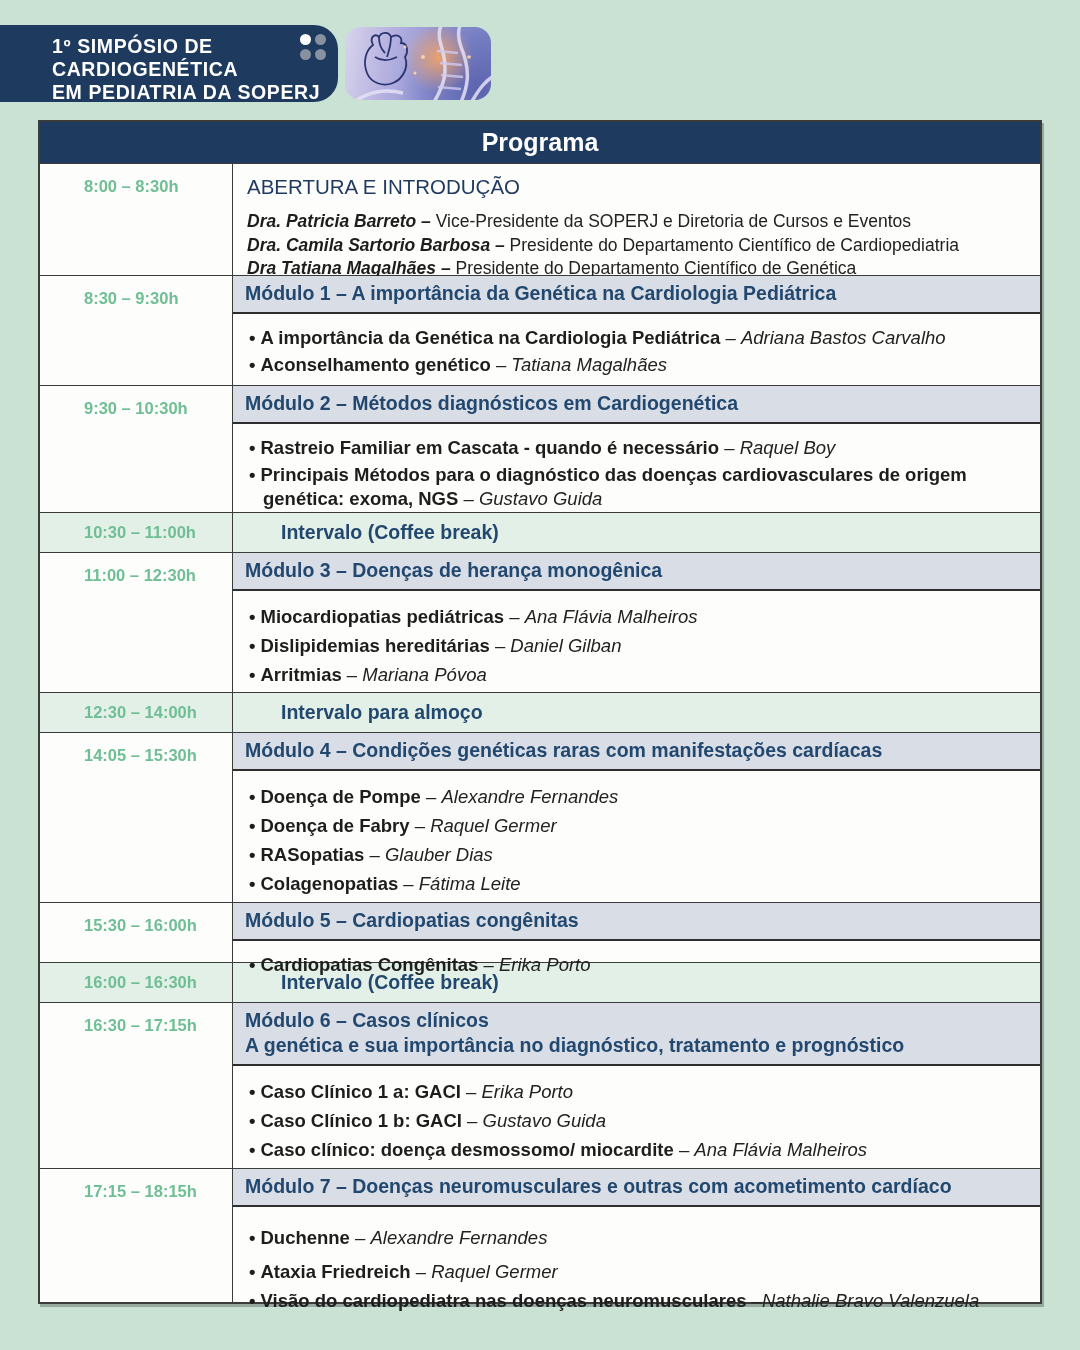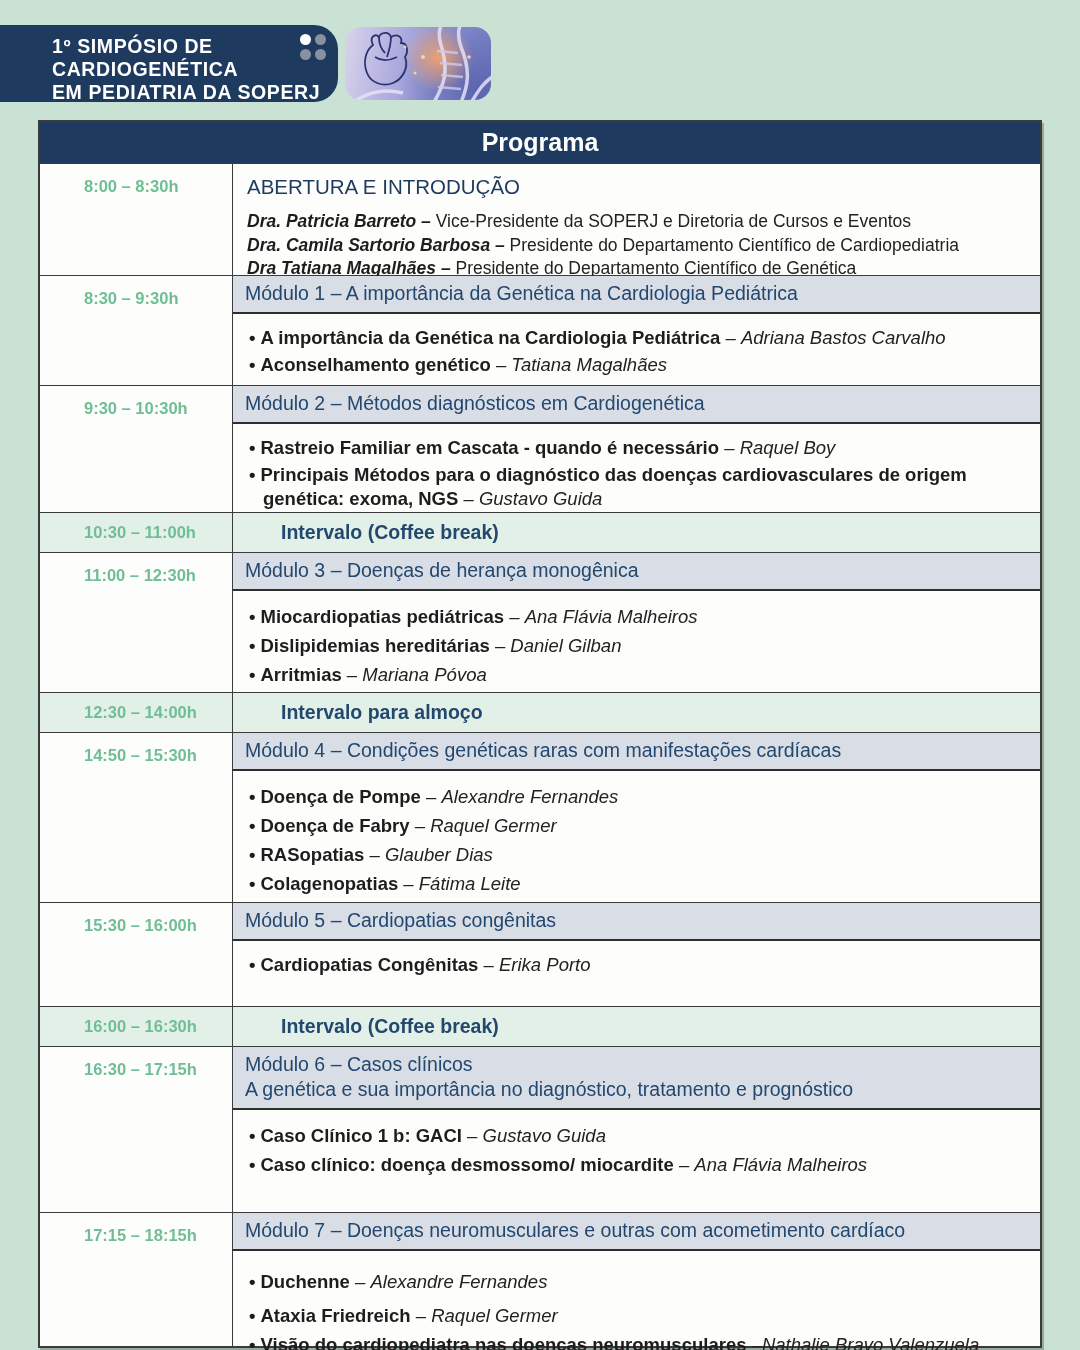--- a/index.html
+++ b/index.html
@@ -58,21 +58,21 @@
     border-right:1.5px solid #3b3b3b;
     padding:13px 6px 0 13px;
     color:#6fbe95; font-weight:bold; font-size:16.5px;
     white-space:nowrap;
   }
   .content-cell { flex:1; display:flex; flex-direction:column; min-width:0; }
   .module-bar {
     background:#d9dde6;
     border-bottom:2px solid #2e2e2e;
     padding:5px 12px 6px 12px;
-    color:#22486f; font-weight:normal; font-size:19.5px; line-height:25px;
+    color:#22486f; font-weight:bold; font-size:19.5px; line-height:25px;
   }
   .items { padding:9px 16px 6px 16px; }
   .item {
     font-size:18.5px; line-height:24px; margin:3px 0;
     color:#1d1d1d;
     padding-left:14px; text-indent:-14px;
   }
   .bullet { font-weight:bold; margin-right:5px; }
   .topic { font-weight:bold; }
   .speaker { font-style:italic; font-weight:normal; color:#222222; }
@@ -203,35 +203,35 @@
       </div>
     </div>
   </div>
 
   <div class="row break" style="height:40px">
     <div class="time-cell">12:30 – 14:00h</div>
     <div class="break-label">Intervalo para almoço</div>
   </div>
 
   <div class="row" style="height:170px">
-    <div class="time-cell">14:50 – 15:30h</div>
+    <div class="time-cell">14:05 – 15:30h</div>
     <div class="content-cell">
       <div class="module-bar">
         <div>Módulo 4 – Condições genéticas raras com manifestações cardíacas</div>
       </div>
       <div class="items">
         <div class="item" style="margin:5px 0"><span class="bullet">•</span><span class="topic">Doença de Pompe</span><span class="sep"> – </span><span class="speaker">Alexandre Fernandes</span></div>
         <div class="item" style="margin:5px 0"><span class="bullet">•</span><span class="topic">Doença de Fabry</span><span class="sep"> – </span><span class="speaker">Raquel Germer</span></div>
         <div class="item" style="margin:5px 0"><span class="bullet">•</span><span class="topic">RASopatias</span><span class="sep"> – </span><span class="speaker">Glauber Dias</span></div>
         <div class="item" style="margin:5px 0"><span class="bullet">•</span><span class="topic">Colagenopatias</span><span class="sep"> – </span><span class="speaker">Fátima Leite</span></div>
       </div>
     </div>
   </div>
 
-  <div class="row" style="height:104px">
+  <div class="row" style="height:60px">
     <div class="time-cell">15:30 – 16:00h</div>
     <div class="content-cell">
       <div class="module-bar">
         <div>Módulo 5 – Cardiopatias congênitas</div>
       </div>
       <div class="items">
         <div class="item"><span class="bullet">•</span><span class="topic">Cardiopatias Congênitas</span><span class="sep"> – </span><span class="speaker">Erika Porto</span></div>
       </div>
     </div>
   </div>
@@ -242,20 +242,21 @@
   </div>
 
   <div class="row" style="height:166px">
     <div class="time-cell">16:30 – 17:15h</div>
     <div class="content-cell">
       <div class="module-bar">
         <div>Módulo 6 – Casos clínicos</div>
         <div>A genética e sua importância no diagnóstico, tratamento e prognóstico</div>
       </div>
       <div class="items">
+        <div class="item" style="margin:5px 0"><span class="bullet">•</span><span class="topic">Caso Clínico 1 a: GACI</span><span class="sep"> – </span><span class="speaker">Erika Porto</span></div>
         <div class="item" style="margin:5px 0"><span class="bullet">•</span><span class="topic">Caso Clínico 1 b: GACI</span><span class="sep"> – </span><span class="speaker">Gustavo Guida</span></div>
         <div class="item" style="margin:5px 0"><span class="bullet">•</span><span class="topic">Caso clínico: doença desmossomo/ miocardite</span><span class="sep"> – </span><span class="speaker">Ana Flávia Malheiros</span></div>
       </div>
     </div>
   </div>
 
   <div class="row" style="height:134px">
     <div class="time-cell">17:15 – 18:15h</div>
     <div class="content-cell">
       <div class="module-bar">

